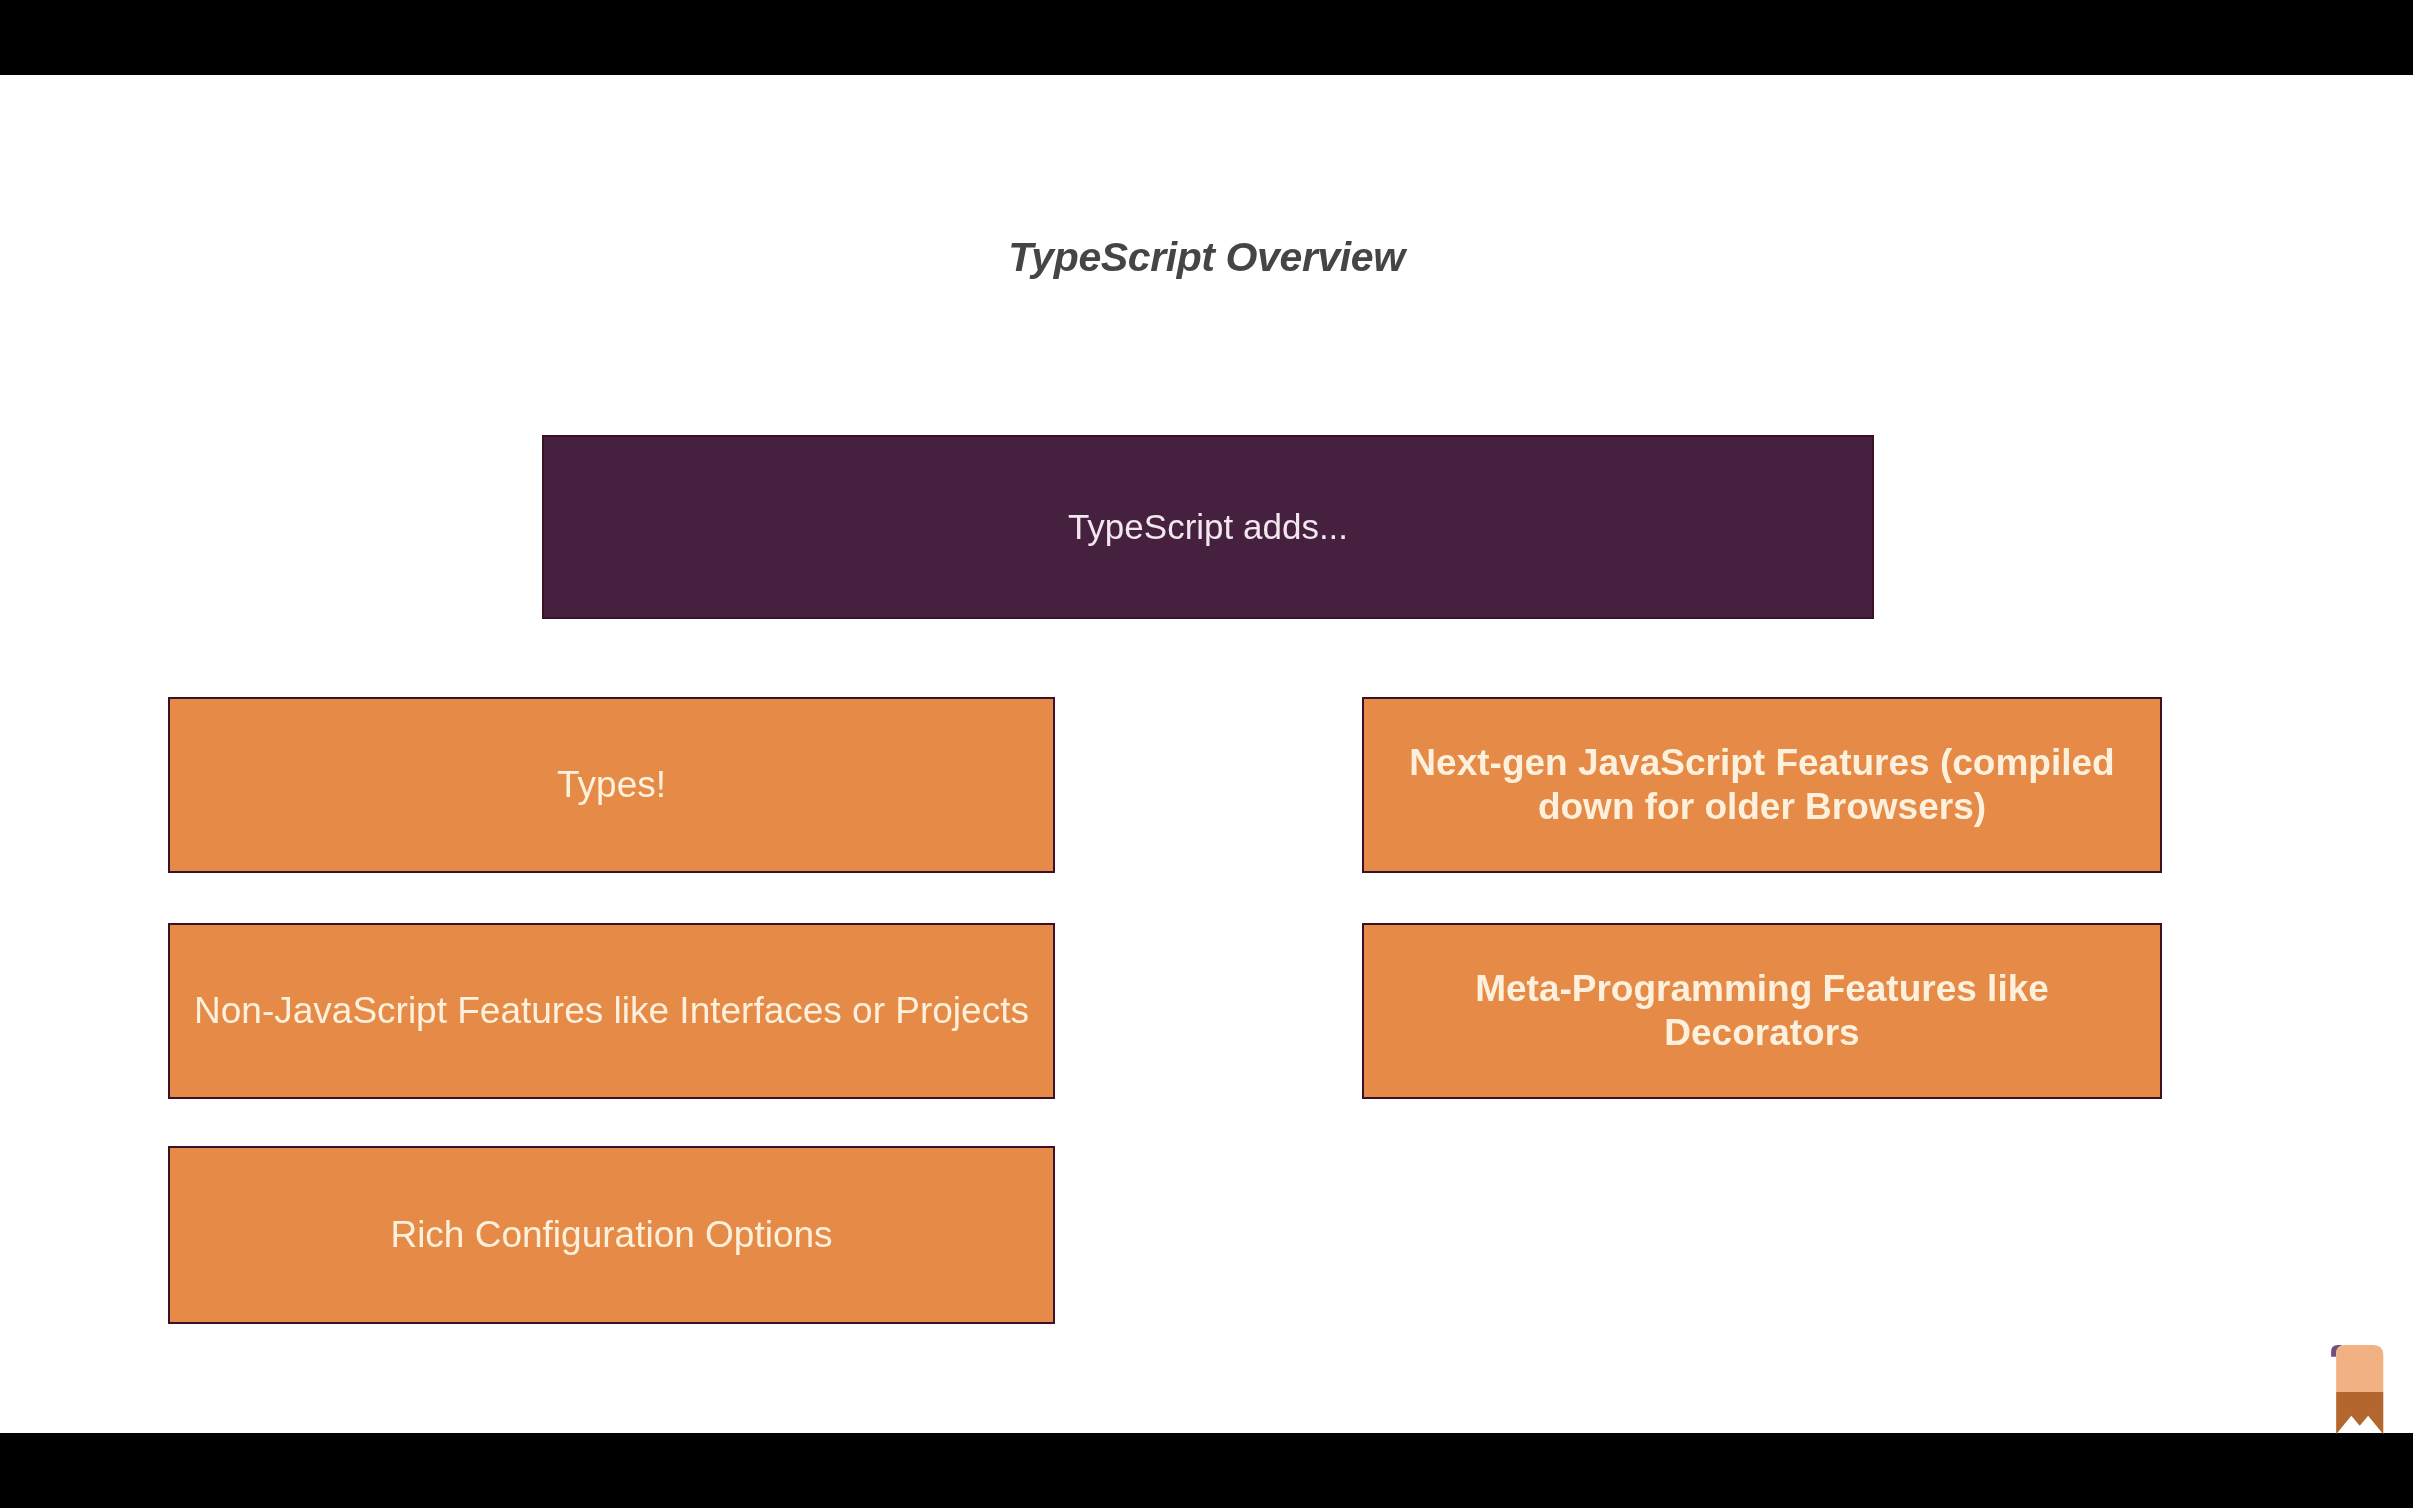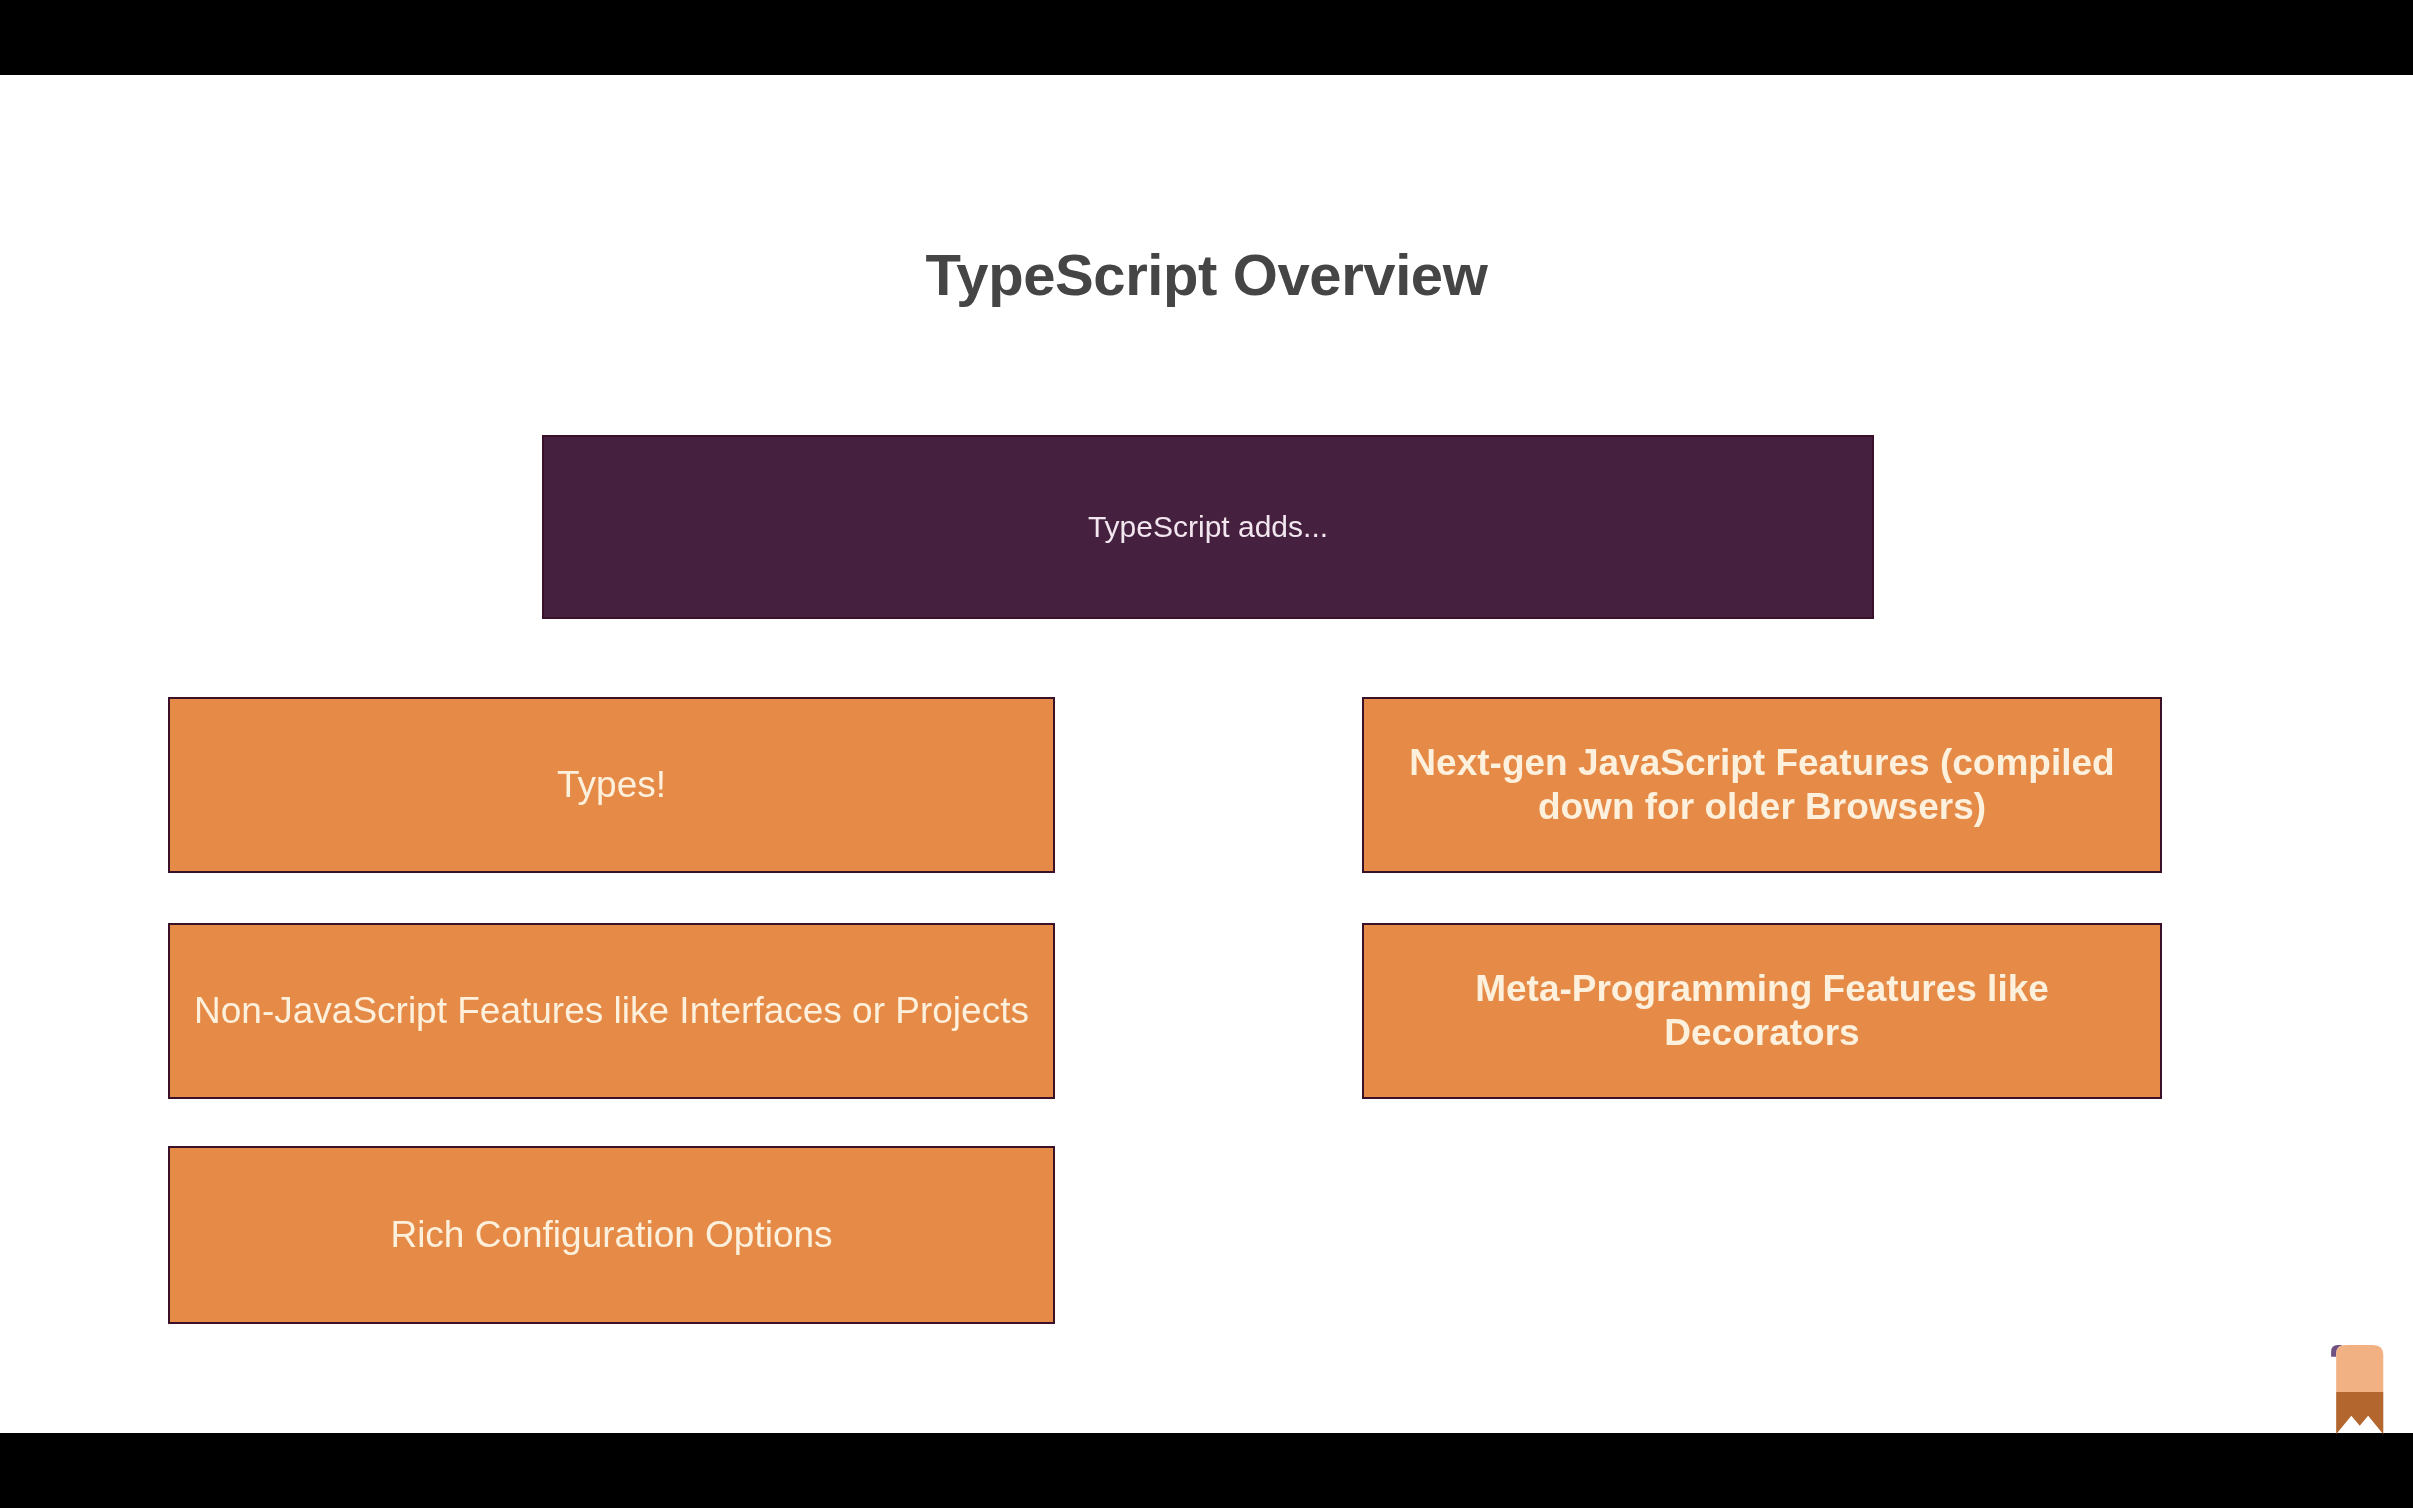--- a/index.html
+++ b/index.html
@@ -30,28 +30,29 @@
     left: 0;
     top: 75px;
     width: 2413px;
     height: 1358px;
     background: #ffffff;
   }
 
   .slide-title {
     position: absolute;
     left: 0;
-    top: 168px;
+    top: 160px;
     width: 2413px;
     text-align: center;
-    font-size: 58px;
+    font-size: 41px;
     font-weight: bold;
     color: #454545;
     letter-spacing: -0.4px;
     line-height: 1.1;
+    font-style: italic;
   }
 
   .node {
     position: absolute;
     box-sizing: border-box;
     display: flex;
     align-items: center;
     justify-content: center;
     text-align: center;
     border: 2.5px solid #3a1128;
@@ -59,21 +60,21 @@
     line-height: 1.18;
   }
 
   .node-root {
     left: 542px;
     top: 360px;
     width: 1332px;
     height: 184px;
     background: #45203F;
     color: #F2E6EF;
-    font-size: 30px;
+    font-size: 35px;
   }
 
   .node-leaf {
     background: #E68B47;
     color: #FDF0DC;
     font-size: 37px;
   }
 
   .col-left  { left: 168px;  width: 887px; text-align: center; }
   .col-right { left: 1362px; width: 800px; font-weight: bold; }

